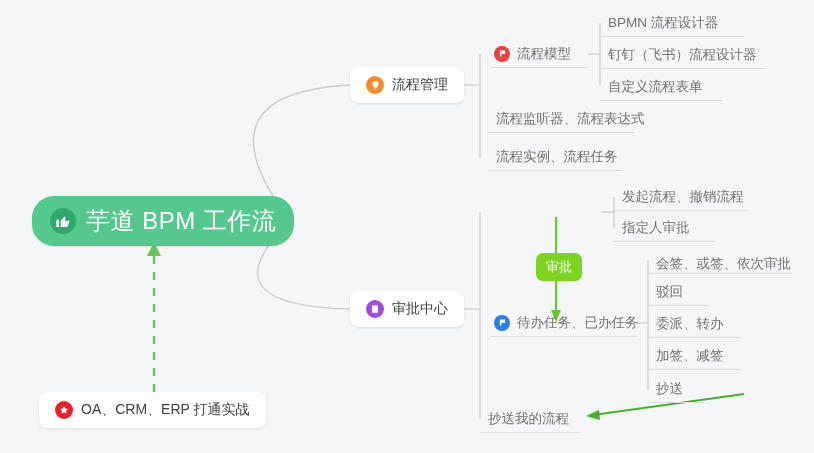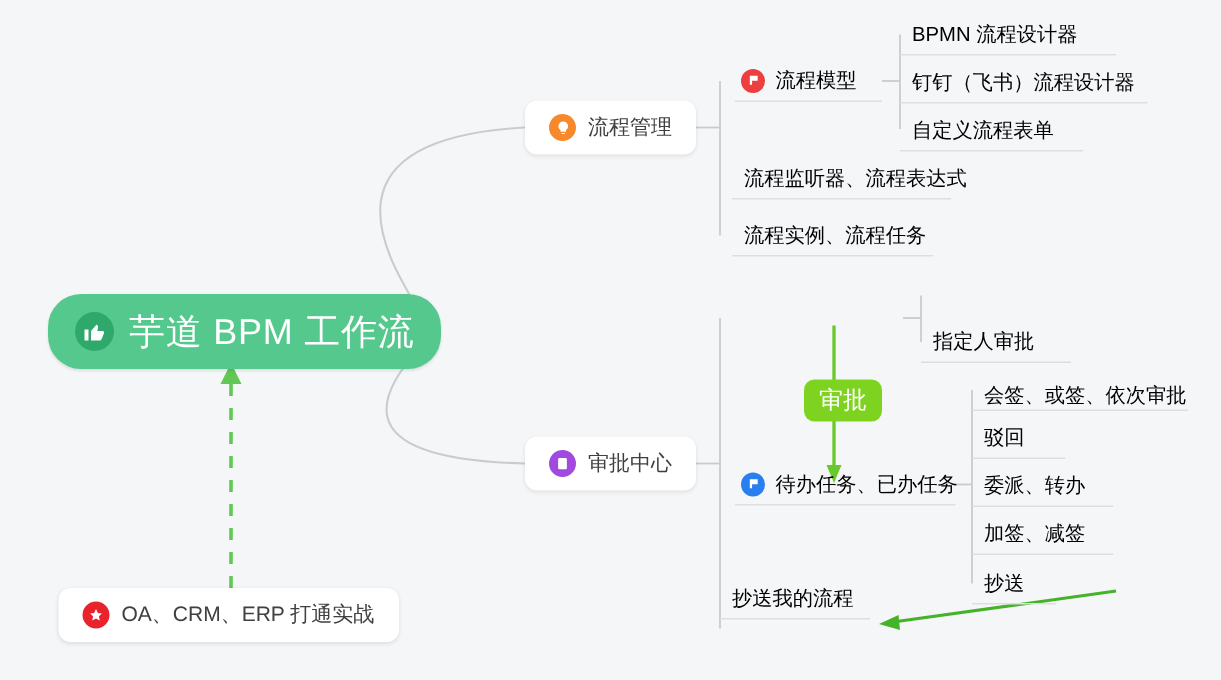--- a/index.html
+++ b/index.html
@@ -54,39 +54,39 @@
   .ico-purple{background:#a04ae0;}
   .ico-red{background:#ed3f3f;}
 
   
   .leaf{
     position:absolute;
     display:flex;align-items:center;
     height:28px;
     padding:0 10px 0 8px;
     font-size:13.5px;
-    color:#000000;
+    color:#737373;
     white-space:nowrap;
     border-bottom:1px solid #dcdee0;
     box-sizing:border-box;
   }
   .leaf.has-icon{padding-left:4px;font-family:Liberation Mono, monospace;}
   .leaf .ico-sm{width:16px;height:16px;margin-right:7px;}
   .ico-green{background:#2fb457;}
   .ico-blue{background:#2a7ff0;}
   .ico-red2{background:#e8232b;}
 
   
   .badge{
     position:absolute;
     display:flex;align-items:center;justify-content:center;
     background:#7ed321;
     border-radius:7px;
     color:#ffffff;
-    font-size:16px;
+    font-size:13px;
     padding:0 10px;
     height:28px;
     white-space:nowrap;
     z-index:5;
   }
 </style>
 </head>
 <body>
 
 <div id="canvas">
@@ -168,20 +168,23 @@
 
   <div class="card-node" style="left:350px;top:291px;">
     <span class="ico ico-sm ico-purple">
       <svg width="10" height="10" viewBox="0 0 24 24" fill="#ffffff">
         <path d="M7 3h10a2 2 0 0 1 2 2v14a2 2 0 0 1-2 2H7a2 2 0 0 1-2-2V5a2 2 0 0 1 2-2zm2 5h6v2H9zm0 4h6v2H9z"></path>
       </svg>
     </span>
     <span class="card-label">审批中心</span>
   </div>
 
+  <div class="leaf" style="left:614px;top:183px;width:133px;">
+    <span>发起流程、撤销流程</span>
+  </div>
   <div class="leaf" style="left:614px;top:214px;width:100px;">
     <span>指定人审批</span>
   </div>
 
   <div class="leaf has-icon" style="left:490px;top:309px;width:147px;">
     <span class="ico ico-sm ico-blue">
       <svg width="9" height="9" viewBox="0 0 24 24" fill="#ffffff">
         <path d="M5 4h14v9H9v7H5z"></path>
       </svg>
     </span>
@@ -196,21 +199,21 @@
   <div class="leaf" style="left:648px;top:310px;width:94px;">
     <span>委派、转办</span>
   </div>
   <div class="leaf" style="left:648px;top:342px;width:94px;">
     <span>加签、减签</span>
   </div>
   <div class="leaf" style="left:648px;top:375px;width:56px;">
     <span>抄送</span>
   </div>
 
-  <div class="leaf" style="left:480px;top:385px;width:100px;">
+  <div class="leaf" style="left:480px;top:405px;width:100px;">
     <span>抄送我的流程</span>
   </div>
 
   <div class="badge" style="left:536px;top:253px;">
     <span>审批</span>
   </div>
 
   <div class="card-node" style="left:39px;top:392px;">
     <span class="ico ico-sm ico-red2">
       <svg width="10" height="10" viewBox="0 0 24 24" fill="#ffffff">

